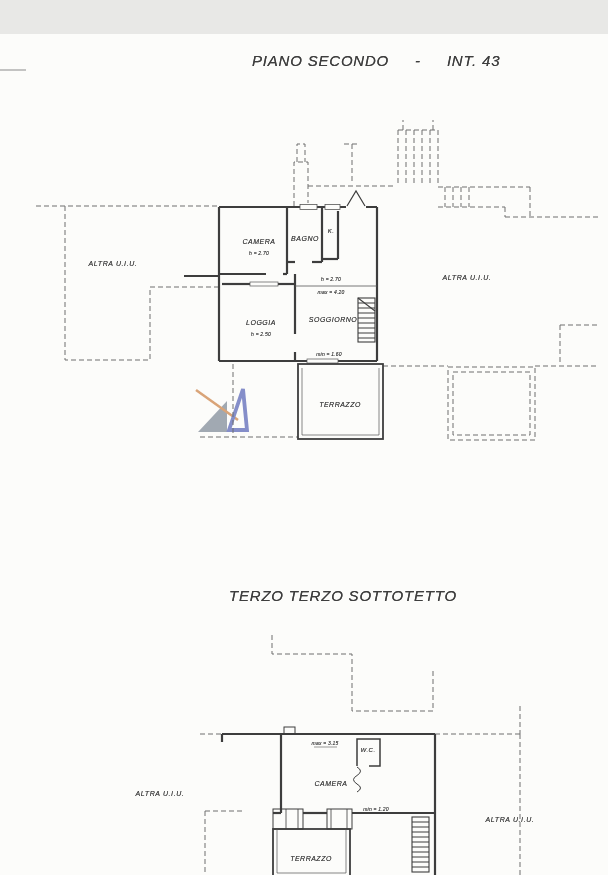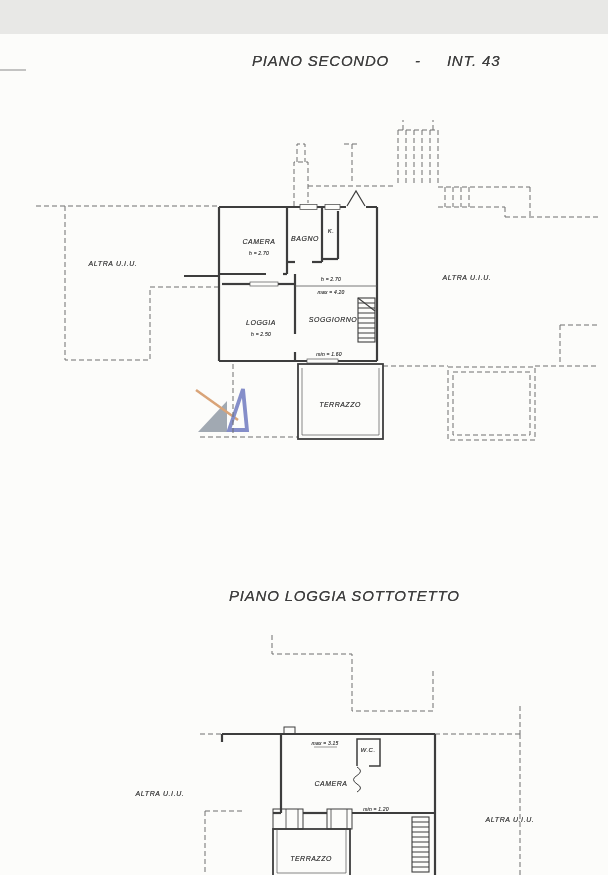--- a/index.html
+++ b/index.html
@@ -227,21 +227,21 @@
   <div class="lbl ann" style="left:331px;top:258px;">max = 4.20</div>
   <div class="lbl room" style="left:261px;top:288px;">LOGGIA</div>
   <div class="lbl sub" style="left:261px;top:300px;">h = 2.50</div>
   <div class="lbl room" style="left:333px;top:285px;">SOGGIORNO</div>
   <div class="lbl ann" style="left:329px;top:320px;">min = 1.60</div>
   <div class="lbl room" style="left:340px;top:370px;">TERRAZZO</div>
   <div class="lbl altra" style="left:113px;top:229px;">ALTRA U.I.U.</div>
   <div class="lbl altra" style="left:467px;top:243px;">ALTRA U.I.U.</div>
 
   <div class="title" style="left:229px;top:553px;">
-    <span>PIANO LOGGIA SOTTOTETTO</span>
+    <span>TERZO TERZO SOTTOTETTO</span>
   </div>
 
   <div class="lbl ann" style="left:325px;top:709px;">max = 3.15</div>
   <div class="lbl small-room" style="left:368px;top:716px;">W.C.</div>
   <div class="lbl room" style="left:331px;top:749px;">CAMERA</div>
   <div class="lbl ann" style="left:376px;top:775px;">min = 1.20</div>
   <div class="lbl room" style="left:311px;top:824px;">TERRAZZO</div>
   <div class="lbl altra" style="left:160px;top:759px;">ALTRA U.I.U.</div>
   <div class="lbl altra" style="left:510px;top:785px;">ALTRA U.I.U.</div>
 

